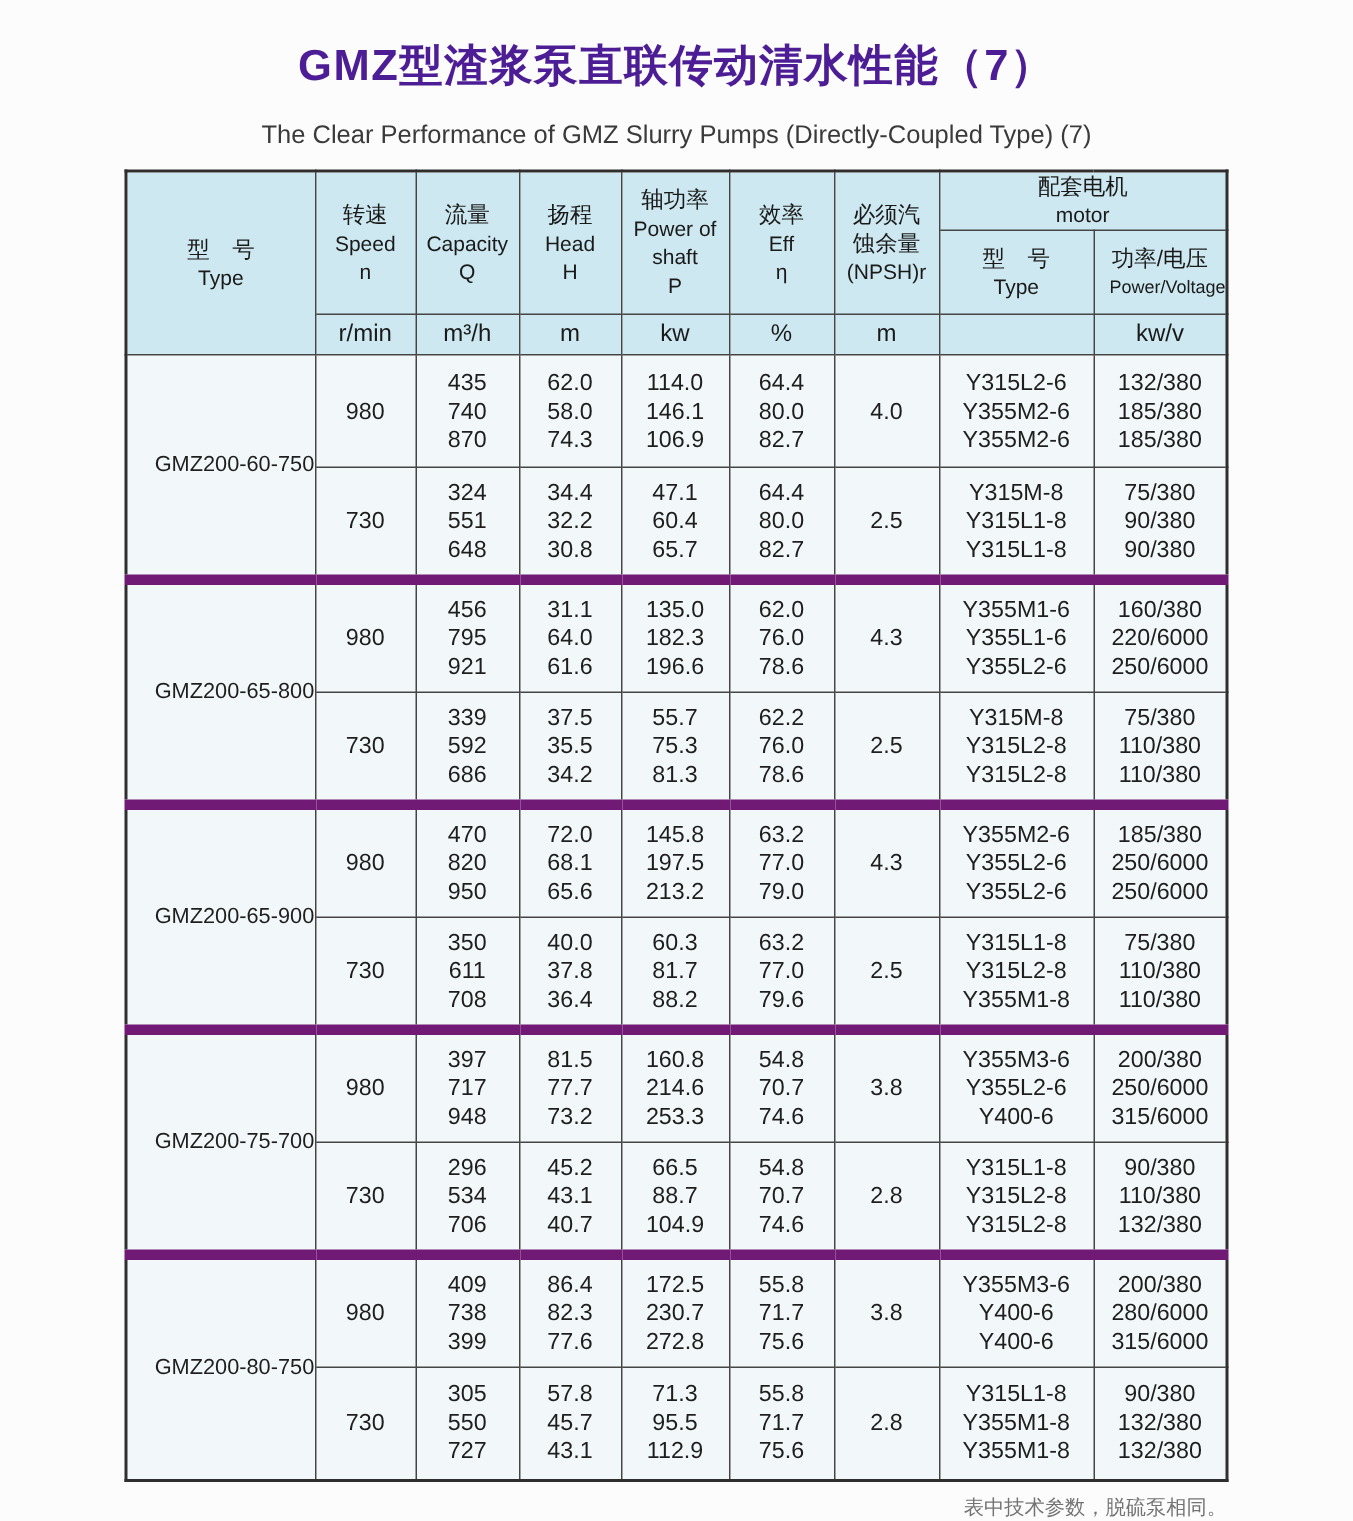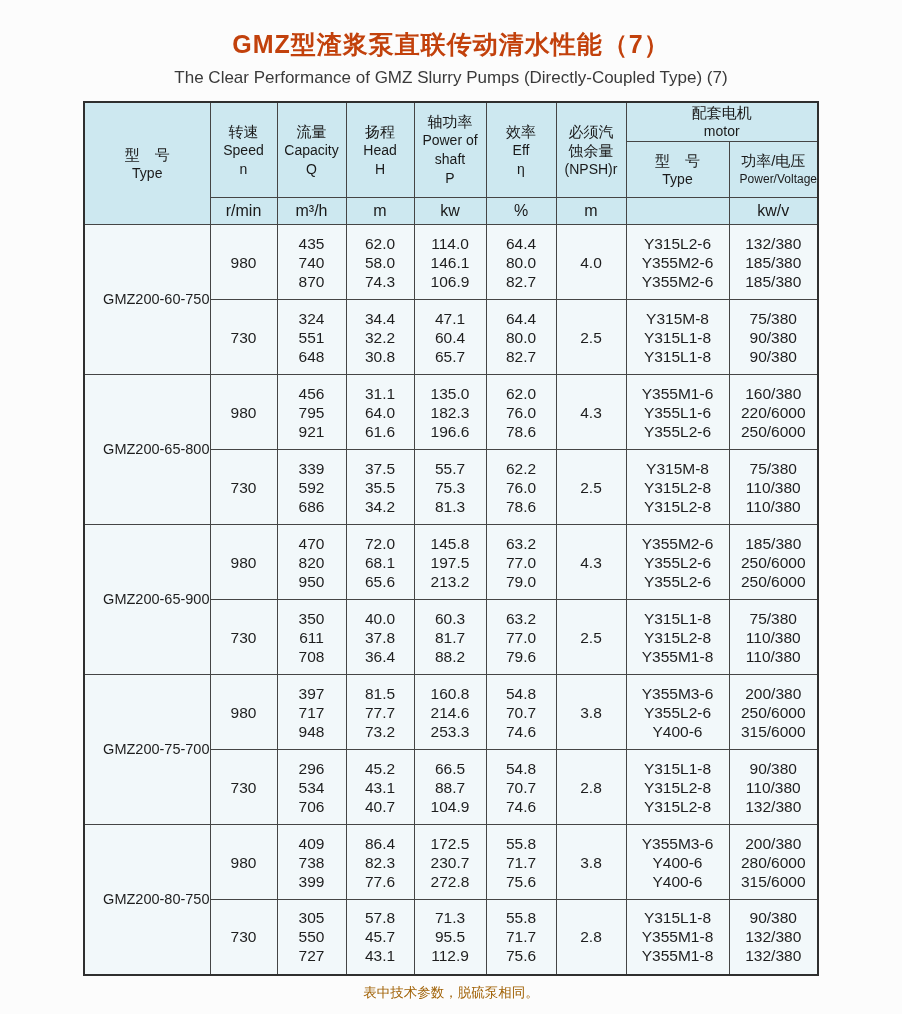--- a/index.html
+++ b/index.html
@@ -7,31 +7,31 @@
   body {
     width: 902px; height: 1014px;
     background: #fcfcfc;
     font-family: "Liberation Sans", "DejaVu Sans", sans-serif;
     color: #1e1e1e;
     overflow: hidden;
   }
   .page { padding-top: 27px; }
   .title {
     text-align: center;
-    color: #c2410c;
-    font-size: 25px;
+    color: #4c1d95;
+    font-size: 29px;
     font-weight: bold;
     letter-spacing: 1px;
     line-height: 34px;
   }
   .subtitle {
     text-align: center;
     color: #3a3a3a;
     font-size: 17px;
-    margin-top: 7px;
+    margin-top: 19px;
     line-height: 20px;
   }
   table.perf {
     border-collapse: collapse;
     table-layout: fixed;
     width: 734px;
     margin: 13px auto 0 auto;
     border: 2px solid #2f2f2f;
   }
   th, td {
@@ -53,28 +53,28 @@
   tr.h-top th { height: 36px; }
   tr.h-sub th { height: 56px; }
   tr.units th { height: 27px; font-size: 16px; }
   tbody td {
     background: #f2f8fa;
     font-size: 15.5px;
     height: 75px;
     line-height: 19px;
   }
   tbody td.model-cell { font-size: 14.5px; letter-spacing: 0; text-align: right; }
-  tbody tr.group-top td { border-top: 1px solid #701a75; }
+  tbody tr.group-top td { border-top: 7px solid #701a75; }
   .line { line-height: 19px; }
   .footnote {
     width: 734px;
     margin: 8px auto 0 auto;
     font-size: 13.5px;
-    color: #a16207;
-    text-align: center;
+    color: #737373;
+    text-align: right;
   }
 </style>
 </head>
 <body>
 
 <div class="page">
 
   <div class="title">GMZ型渣浆泵直联传动清水性能（7）</div>
   <div class="subtitle">The Clear Performance of GMZ Slurry Pumps (Directly-Coupled Type) (7)</div>
 

